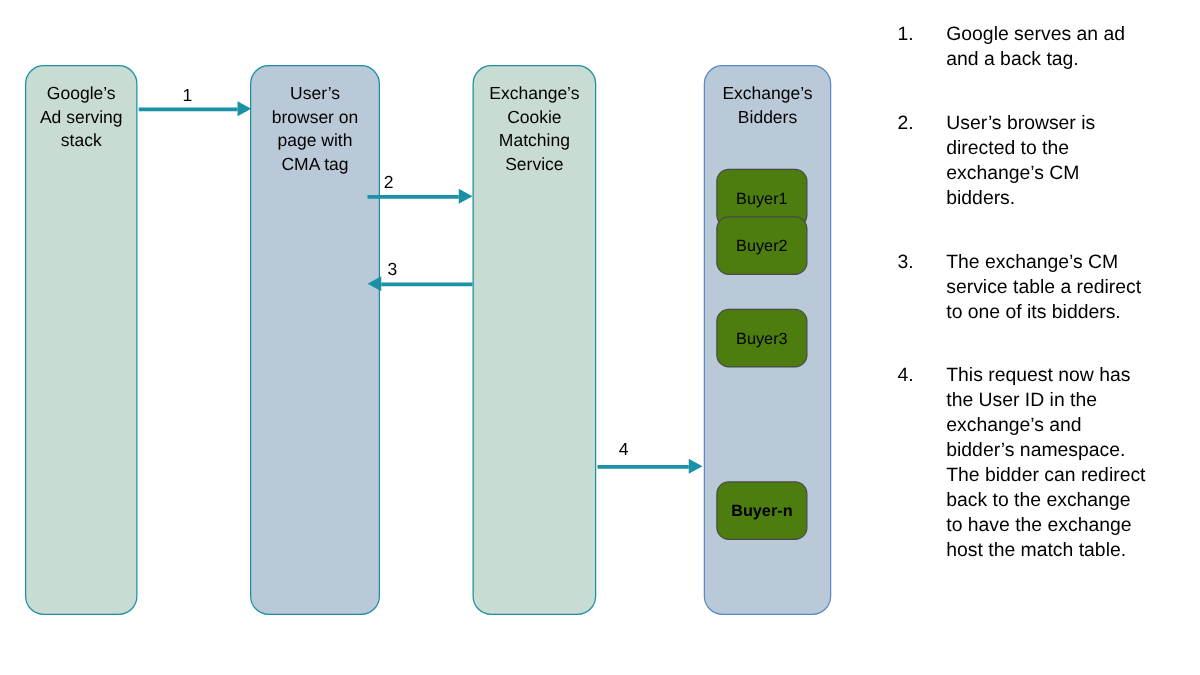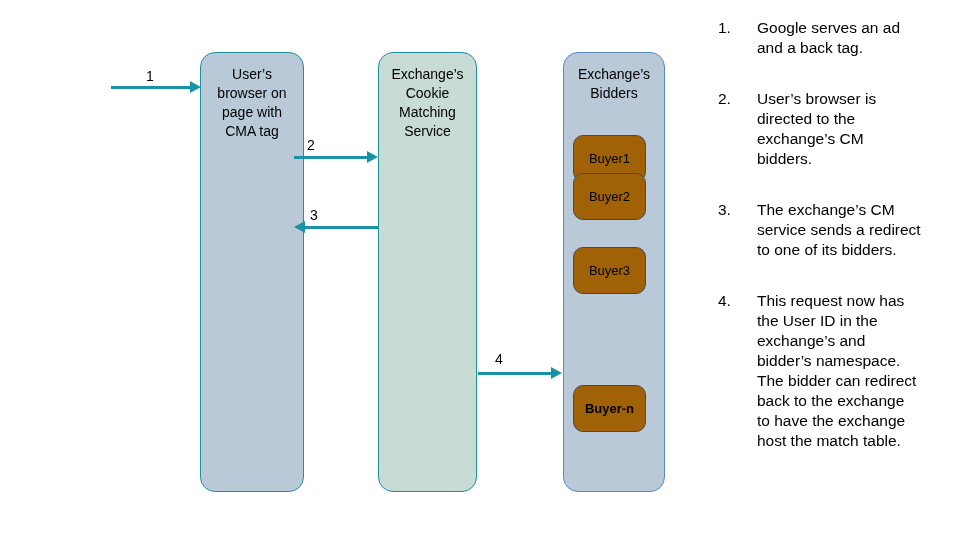--- a/index.html
+++ b/index.html
@@ -38,21 +38,21 @@
     font-size: 14px;
     line-height: 19px;
     white-space: pre-line;
   }
   .buyer {
     position: absolute;
     left: 9px;
     width: 73px;
     height: 47px;
     box-sizing: border-box;
-    background: #a16207;
+    background: #4d7c0f;
     border: 1.5px solid #4a4a4a;
     border-radius: 10px;
     font-size: 13px;
     display: flex;
     align-items: center;
     justify-content: center;
   }
   #buyer-1 { top: 82px; }
   #buyer-2 { top: 120px; }
   #buyer-3 { top: 194px; }
@@ -109,20 +109,25 @@
   }
   .step-text {
     width: 164px;
   }
 </style>
 </head>
 <body>
 
 <div class="canvas">
 
+  <div class="node node-green" id="node-google">
+    <div class="node-label">Google’s
+Ad serving
+stack</div>
+  </div>
 
   <div class="node node-blue" id="node-browser">
     <div class="node-label">User’s
 browser on
 page with
 CMA tag</div>
   </div>
 
   <div class="node node-green" id="node-cms">
     <div class="node-label">Exchange’s
@@ -160,21 +165,21 @@
     <div class="step">
       <div class="step-number">1.</div>
       <div class="step-text">Google serves an ad and a back tag.</div>
     </div>
     <div class="step">
       <div class="step-number">2.</div>
       <div class="step-text">User’s browser is directed to the exchange’s CM bidders.</div>
     </div>
     <div class="step">
       <div class="step-number">3.</div>
-      <div class="step-text">The exchange’s CM service sends a redirect to one of its bidders.</div>
+      <div class="step-text">The exchange’s CM service table a redirect to one of its bidders.</div>
     </div>
     <div class="step">
       <div class="step-number">4.</div>
       <div class="step-text">This request now has the User ID in the exchange’s and bidder’s namespace. The bidder can redirect back to the exchange to have the exchange host the match table.</div>
     </div>
   </div>
 
 </div>
 
 </body></html>

